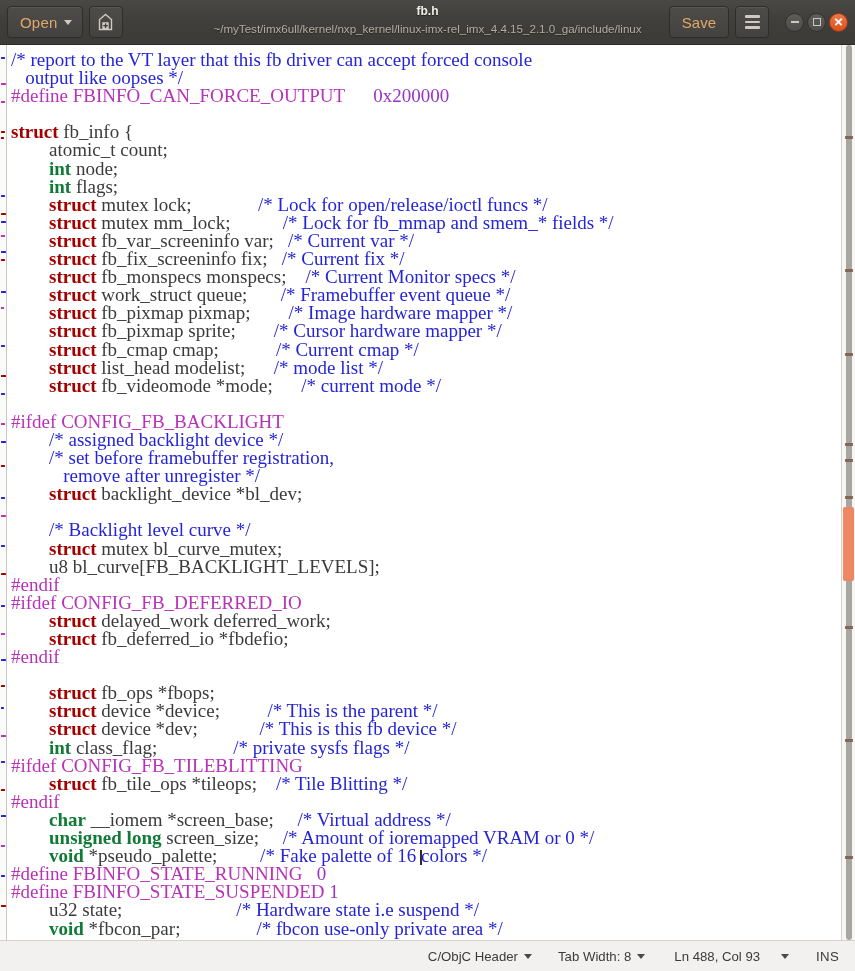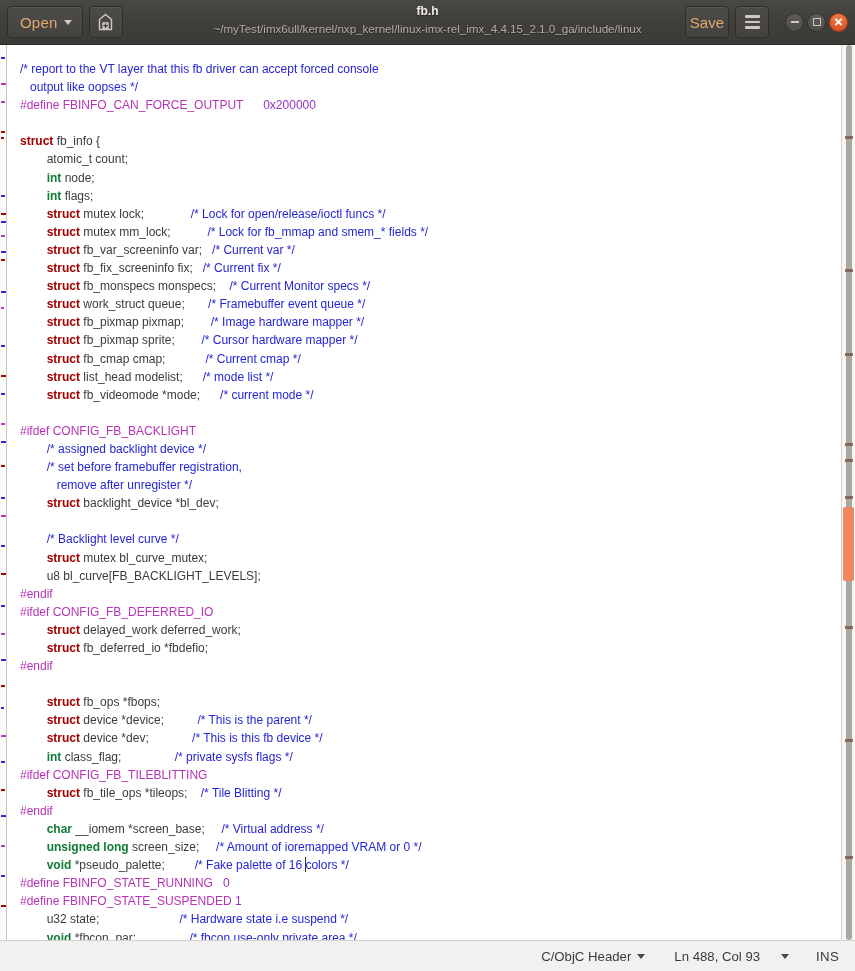--- a/index.html
+++ b/index.html
@@ -77,21 +77,21 @@
     line-height: 16px;
     text-shadow: 0 1px 1px rgba(0,0,0,.4);
   }
 
   .tb-right {
     margin-left: auto;
     display: flex;
     align-items: center;
     gap: 6px;
   }
-  .btn-save { padding: 0 4px; }
+  .btn-save { padding: 0 12px; }
   .btn-save .lbl { color: #e0a86a; font-size: 15px; }
   .btn-menu { width: 34px; }
 
   .hamburger { display: flex; flex-direction: column; gap: 3px; }
   .hamburger span {
     display: block; width: 15px; height: 2.4px;
     background: #cfc9c0; border-radius: 1px;
   }
 
   .wctrls { display: flex; align-items: center; gap: 3px; margin-left: 10px; }
@@ -136,24 +136,24 @@
   .mm-mark { position: absolute; height: 2px; border-radius: .5px; }
 
   
   .code-wrap {
     flex: 1 1 auto;
     position: relative;
     overflow: hidden;
     background: #ffffff;
   }
   pre.code {
-    margin: 9px;
+    margin: 0;
     padding: 6px 0 0 4px;
-    font-family: Liberation Sans, sans-serif;
-    font-size: 12px;
+    font-family: Liberation Serif, serif;
+    font-size: 19px;
     line-height: 18.1px;
     color: #3b3b3b;
     white-space: pre;
     tab-size: 8;
   }
   .k-struct   { color: #a40000; font-weight: bold; }   
   .k-type     { color: #107a36; font-weight: bold; }   
   .k-pre      { color: #b832b8; }                       
   .k-premac   { color: #b832b8; }                       
   .k-num      { color: #9633c9; }                       
@@ -385,20 +385,24 @@
         <div class="vs-mark" style="top: 77.5%;"></div>
         <div class="vs-mark" style="top: 90.6%;"></div>
       </div>
   </div>
 
   <div class="statusbar">
     <div class="sb-item">
       <span>C/ObjC Header</span>
       <span class="sb-caret"></span>
     </div>
+    <div class="sb-item">
+      <span>Tab Width: 8</span>
+      <span class="sb-caret"></span>
+    </div>
     <div class="sb-item sb-plain">Ln 488, Col 93</div>
     <div class="sb-item">
       <span class="sb-caret"></span>
     </div>
     <div class="sb-item sb-ins">INS</div>
   </div>
 
 </div>
 
 </body></html>

